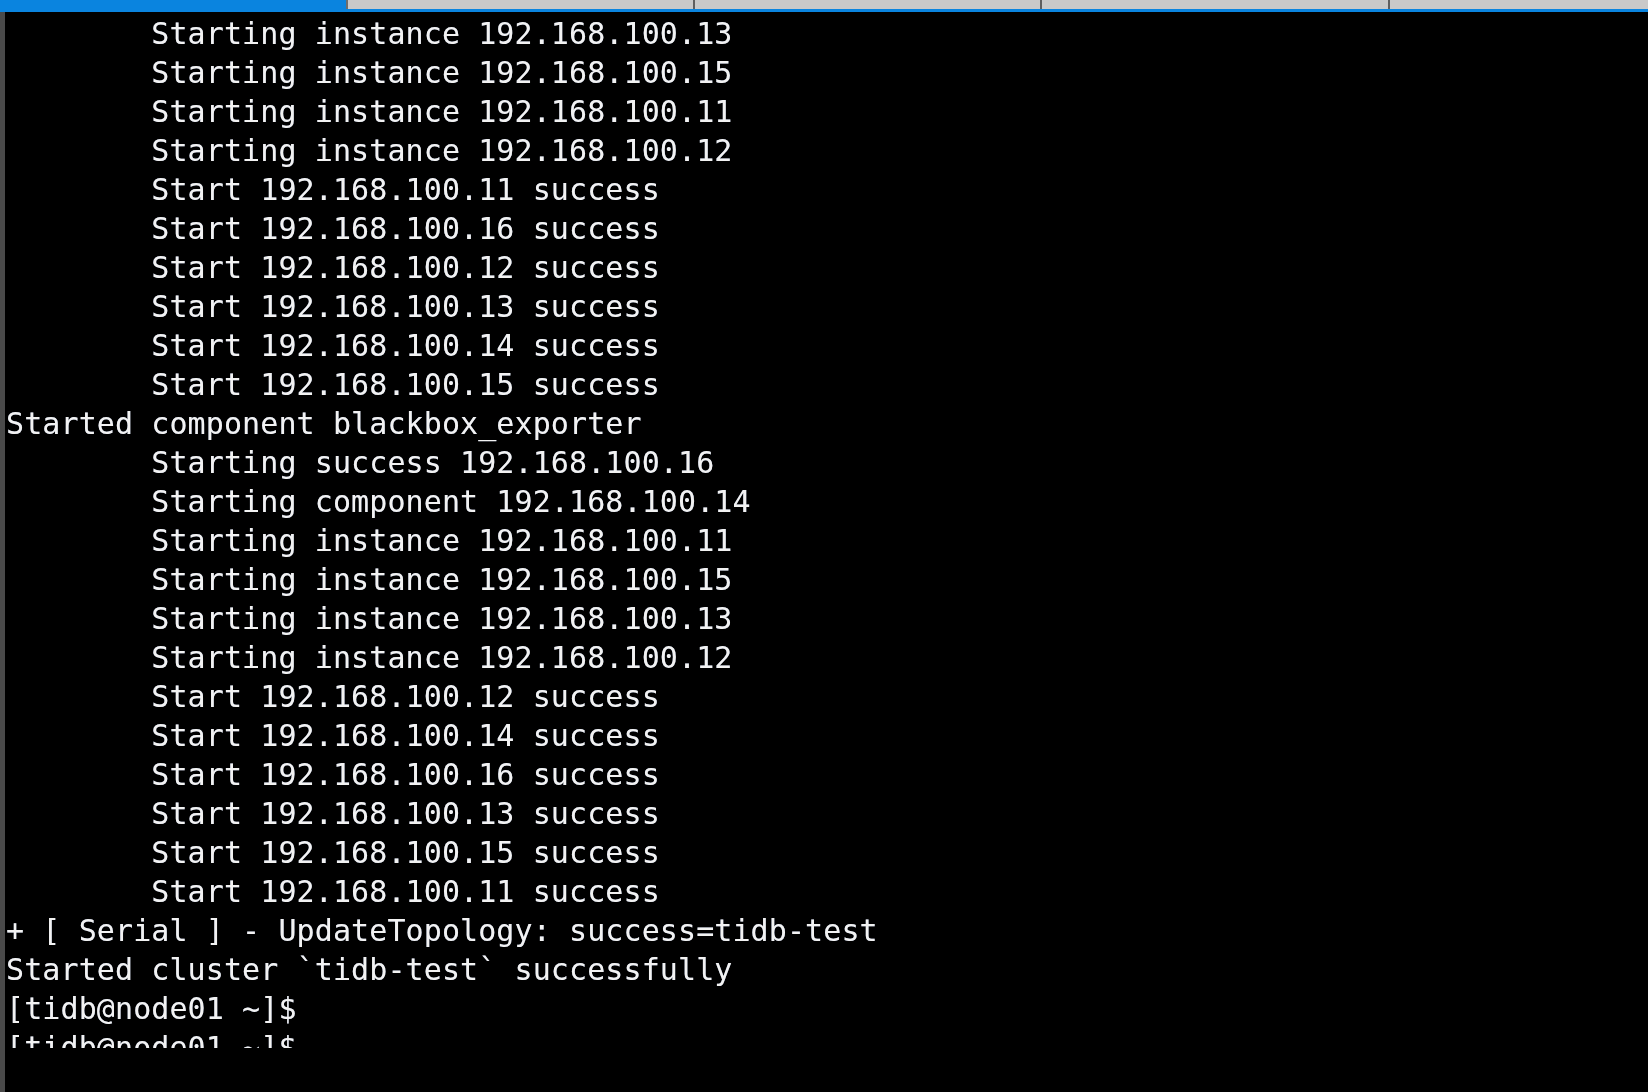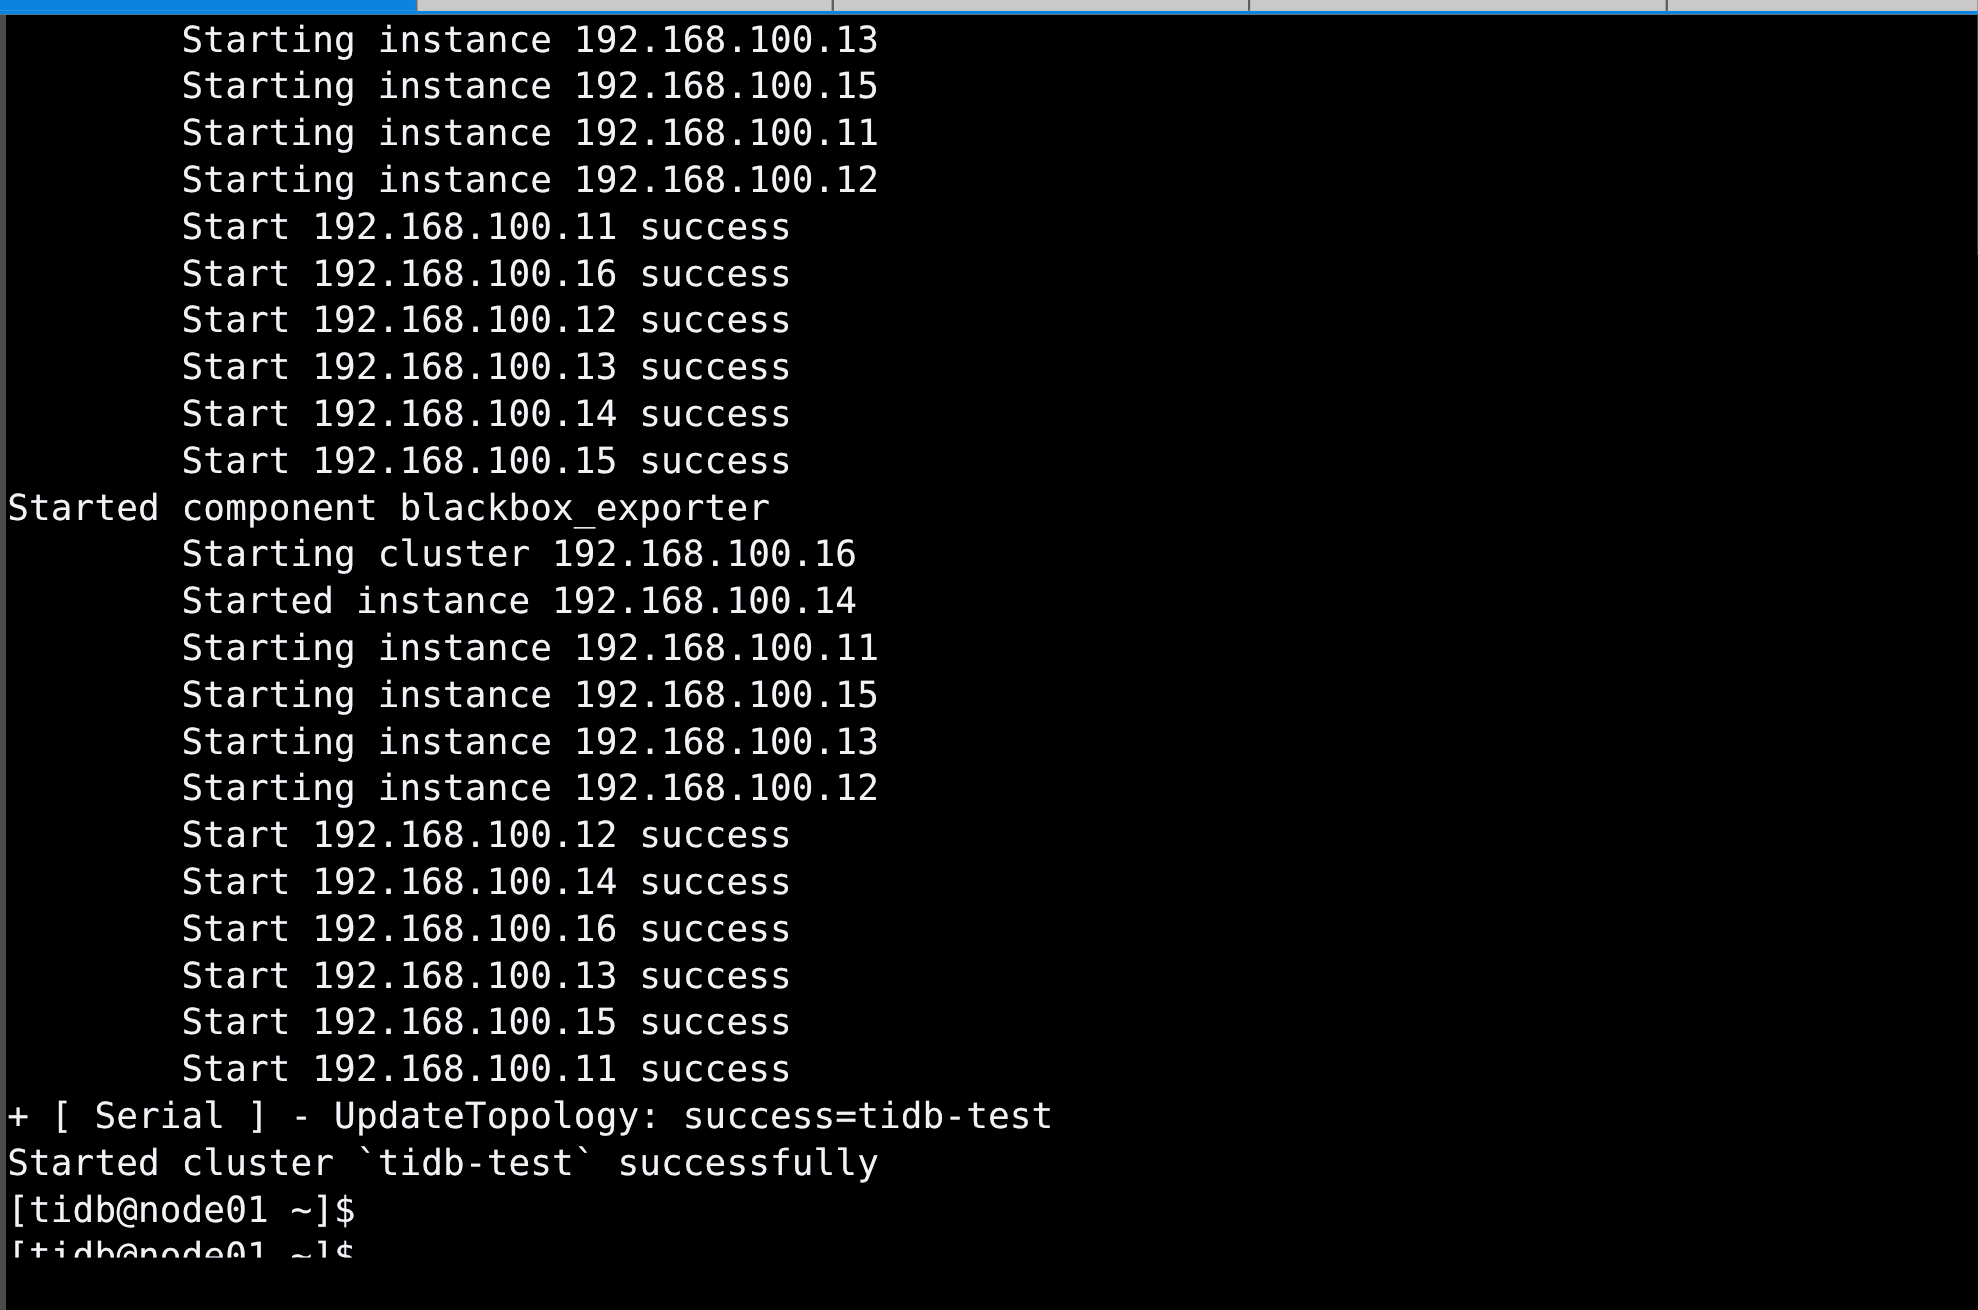--- a/index.html
+++ b/index.html
@@ -13,21 +13,21 @@
     height: 1092px;
     overflow: hidden;
     font-family: "DejaVu Sans Mono", "Liberation Mono", monospace;
   }
 
   
   #app-window {
     position: relative;
     width: 1648px;
     height: 1092px;
-    background: #f97316;
+    background: #7f1d1d;
     overflow: hidden;
   }
 
   
   #tab-strip {
     position: absolute;
     top: 0;
     left: 0;
     width: 1648px;
     height: 12px;
@@ -139,22 +139,22 @@
         <span class="term-line">        Starting instance 192.168.100.15</span>
         <span class="term-line">        Starting instance 192.168.100.11</span>
         <span class="term-line">        Starting instance 192.168.100.12</span>
         <span class="term-line">        Start 192.168.100.11 success</span>
         <span class="term-line">        Start 192.168.100.16 success</span>
         <span class="term-line">        Start 192.168.100.12 success</span>
         <span class="term-line">        Start 192.168.100.13 success</span>
         <span class="term-line">        Start 192.168.100.14 success</span>
         <span class="term-line">        Start 192.168.100.15 success</span>
         <span class="term-line">Started component blackbox_exporter</span>
-        <span class="term-line">        Starting cluster 192.168.100.16</span>
-        <span class="term-line">        Started instance 192.168.100.14</span>
+        <span class="term-line">        Starting success 192.168.100.16</span>
+        <span class="term-line">        Starting component 192.168.100.14</span>
         <span class="term-line">        Starting instance 192.168.100.11</span>
         <span class="term-line">        Starting instance 192.168.100.15</span>
         <span class="term-line">        Starting instance 192.168.100.13</span>
         <span class="term-line">        Starting instance 192.168.100.12</span>
         <span class="term-line">        Start 192.168.100.12 success</span>
         <span class="term-line">        Start 192.168.100.14 success</span>
         <span class="term-line">        Start 192.168.100.16 success</span>
         <span class="term-line">        Start 192.168.100.13 success</span>
         <span class="term-line">        Start 192.168.100.15 success</span>
         <span class="term-line">        Start 192.168.100.11 success</span>

